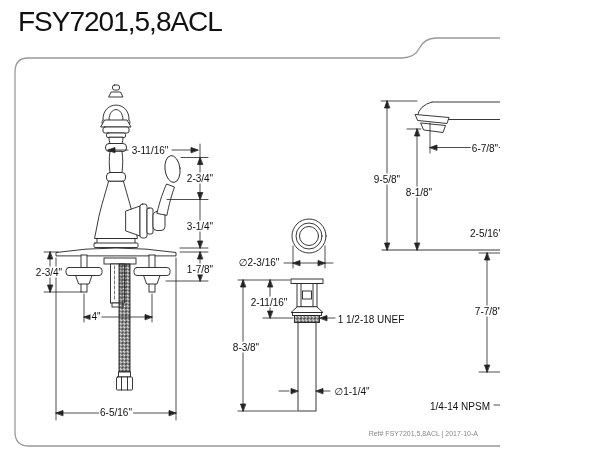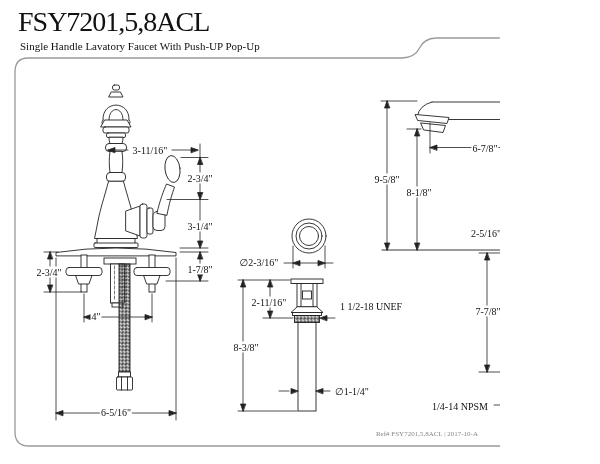--- a/index.html
+++ b/index.html
@@ -1,17 +1,17 @@
 <!DOCTYPE html>
 <html><head>
 <meta charset="utf-8">
 <style>
   html,body{margin:0;padding:0;background:#fff;}
   #sheet{position:relative;width:500px;height:464px;background:#fff;overflow:hidden;
-         font-family:Liberation Serif, serif;border-radius:8px;}
+         font-family:Liberation Sans, sans-serif;border-radius:8px;}
   #sheet svg{position:absolute;left:0;top:0;}
   .title{position:absolute;left:18px;top:6px;font-size:28px;letter-spacing:-1px;color:#111;white-space:nowrap;}
   .subtitle{position:absolute;left:20px;top:40px;font-size:11px;color:#111;white-space:nowrap;}
   .dim{position:absolute;transform:translate(-50%,-50%);font-size:10px;color:#111;
        background:#fff;padding:0 1px;white-space:nowrap;line-height:1.1;}
   .ref{position:absolute;right:22px;top:430px;font-size:7px;color:#888;white-space:nowrap;}
 </style>
 </head>
 <body>
 
@@ -164,33 +164,32 @@
       <path d="M513,233 l-7,-2.5 l0,5 Z M561,233 l7,-2.5 l0,5 Z" fill="#222"></path>
       <path d="M479,253 H506 M479,372 H517 M487,253 V372"></path>
       <path d="M487,253 l-2.5,7 l5,0 Z M487,372 l-2.5,-7 l5,0 Z" fill="#222"></path>
       <path d="M494,405 H503 L516.5,392"></path>
       <path d="M518.5,390.5 L509.5,392.5 L514.5,397.5 Z" fill="#222"></path>
     </g>
   </g>
 </svg>
 
 <div class="title">FSY7201,5,8ACL</div>
-<div class="subtitle">Single Handle Lavatory Faucet With Push-UP Pop-Up</div>
 
 <div class="dim" style="left:150px;top:150px;">3-11/16"</div>
 <div class="dim" style="left:200px;top:178px;">2-3/4"</div>
 <div class="dim" style="left:200px;top:226px;">3-1/4"</div>
 <div class="dim" style="left:49px;top:272px;">2-3/4"</div>
 <div class="dim" style="left:200px;top:269px;">1-7/8"</div>
 <div class="dim" style="left:96px;top:316px;">4"</div>
 <div class="dim" style="left:116px;top:412px;">6-5/16"</div>
 
 <div class="dim" style="left:259px;top:262px;">∅2-3/16"</div>
 <div class="dim" style="left:269px;top:302px;">2-11/16"</div>
-<div class="dim" style="left:371px;top:306px;text-align:right;">1 1/2-18 UNEF</div>
+<div class="dim" style="left:371px;top:319px;text-align:right;">1 1/2-18 UNEF</div>
 <div class="dim" style="left:246px;top:347px;">8-3/8"</div>
 <div class="dim" style="left:352px;top:391px;">∅1-1/4"</div>
 
 <div class="dim" style="left:387px;top:179px;">9-5/8"</div>
 <div class="dim" style="left:419px;top:192px;">8-1/8"</div>
 <div class="dim" style="left:485px;top:148px;">6-7/8"</div>
 <div class="dim" style="left:486px;top:233px;">2-5/16"</div>
 <div class="dim" style="left:488px;top:311px;">7-7/8"</div>
 <div class="dim" style="left:460px;top:406px;">1/4-14 NPSM</div>
 

